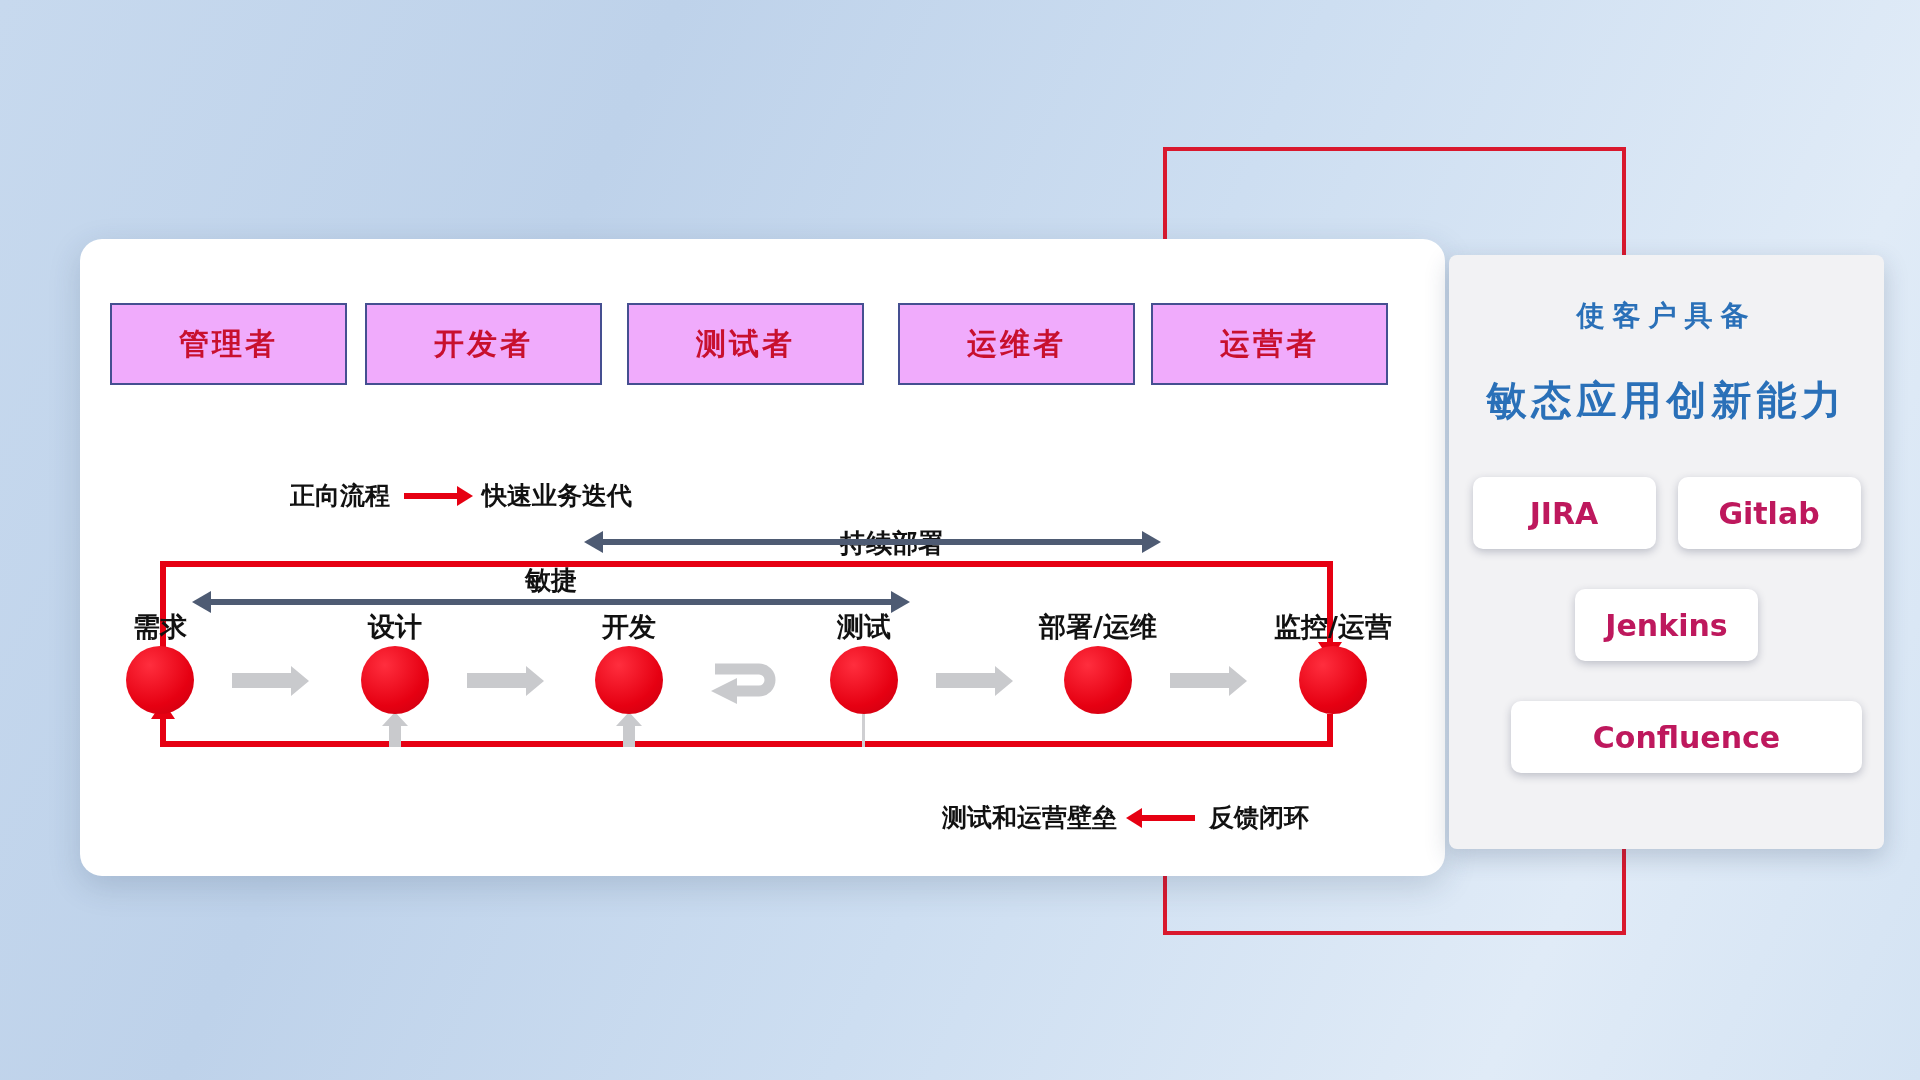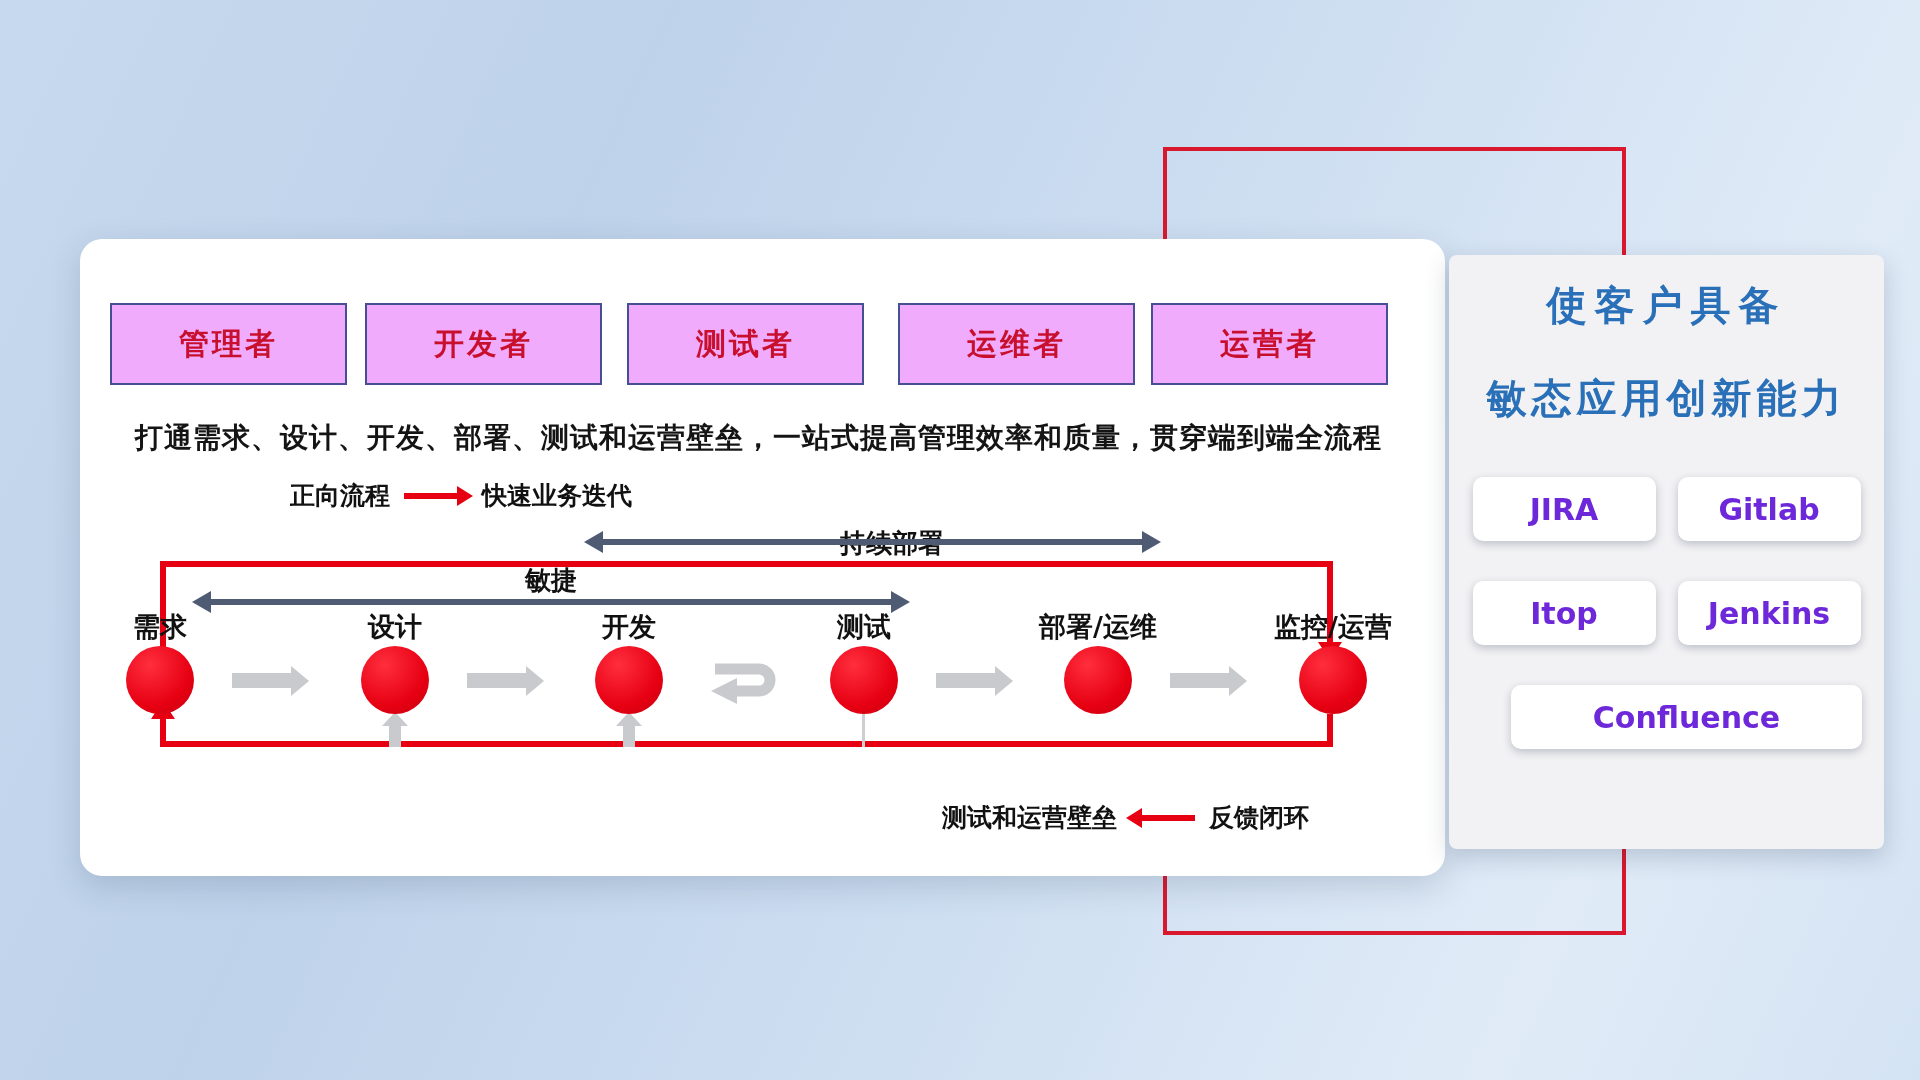--- a/index.html
+++ b/index.html
@@ -104,31 +104,31 @@
   .u1{left:309px}.u2{left:543px}
   .t-connector { position:absolute; left:782px; top:475px; width:3px; height:33px; background:#cfcfd2; z-index:2; }
 
   
   .side-panel {
     position:absolute; left:1449px; top:255px; width:435px; height:594px;
     background:#f2f2f4; border-radius:8px;
     box-shadow:0 8px 24px rgba(40,60,90,.22); z-index:3;
   }
   .side-title { text-align:center; color:#2a70b8; font-weight:bold; }
-  .side-title .t1 { font-size:40px; letter-spacing:8px; padding-top:23px; }
+  .side-title .t1 { font-size:28px; letter-spacing:8px; padding-top:42px; }
   .side-title .t2 { font-size:40px; letter-spacing:5px; padding-top:38px; }
   .tools {
     position:absolute; left:22px; right:22px; top:222px;
     display:flex; flex-wrap:wrap; gap:40px 22px; justify-content:center;
   }
   .tool {
-    height:64px; background:#fff; border-radius:10px;
+    height:72px; background:#fff; border-radius:10px;
     box-shadow:0 3px 9px rgba(30,40,70,.25);
     display:flex; align-items:center; justify-content:center;
-    font-size:30px; font-weight:bold; color:#6d28d9;
+    font-size:30px; font-weight:bold; color:#be185d;
   }
   .tool.half { width:183px; }
   .tool.wide { width:390px;margin-left:40px; }
 </style>
 </head>
 <body>
 
 <div class="bg"></div>
 <div class="red-frame"></div>
 
@@ -143,21 +143,20 @@
   <div class="role r2">
     <span>测试者</span>
   </div>
   <div class="role r3">
     <span>运维者</span>
   </div>
   <div class="role r4">
     <span>运营者</span>
   </div>
 
-  <div class="subtitle">打通需求、设计、开发、部署、测试和运营壁垒，一站式提高管理效率和质量，贯穿端到端全流程</div>
 
   <div class="legend legend-forward">
     <span class="lbl">正向流程</span>
     <span class="arr-r"></span>
     <span class="dsc">快速业务迭代</span>
   </div>
 
   <div class="span-label deploy-label">持续部署</div>
   <div class="span-arrow deploy-arrow"></div>
 
@@ -206,17 +205,16 @@
 </div>
 
 <div class="side-panel">
   <div class="side-title">
     <div class="t1">使客户具备</div>
     <div class="t2">敏态应用创新能力</div>
   </div>
   <div class="tools">
     <div class="tool half">JIRA</div>
     <div class="tool half">Gitlab</div>
-    <div class="tool half">Itop</div>
     <div class="tool half">Jenkins</div>
     <div class="tool wide">Confluence</div>
   </div>
 </div>
 
 </body></html>

